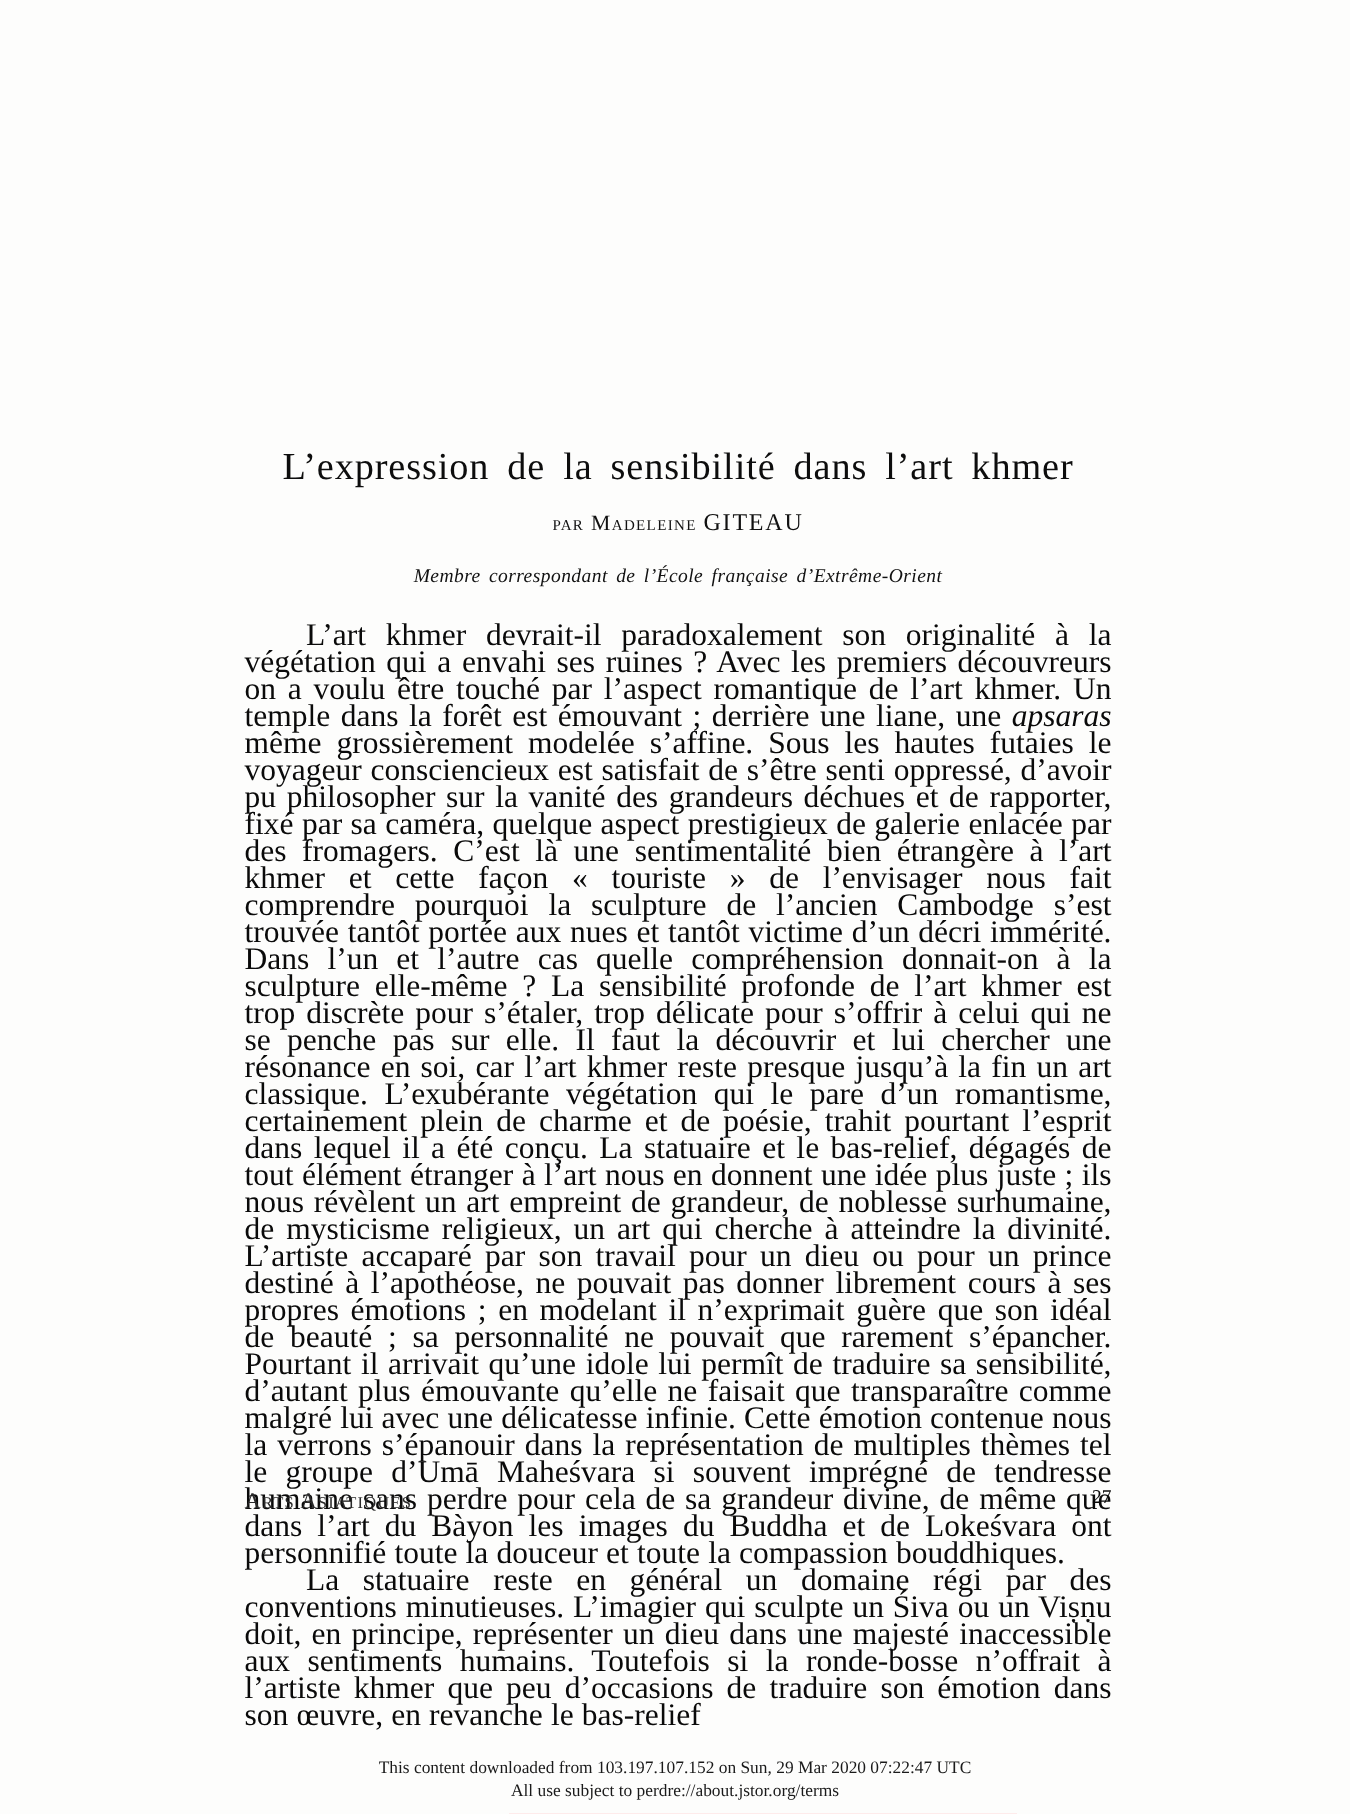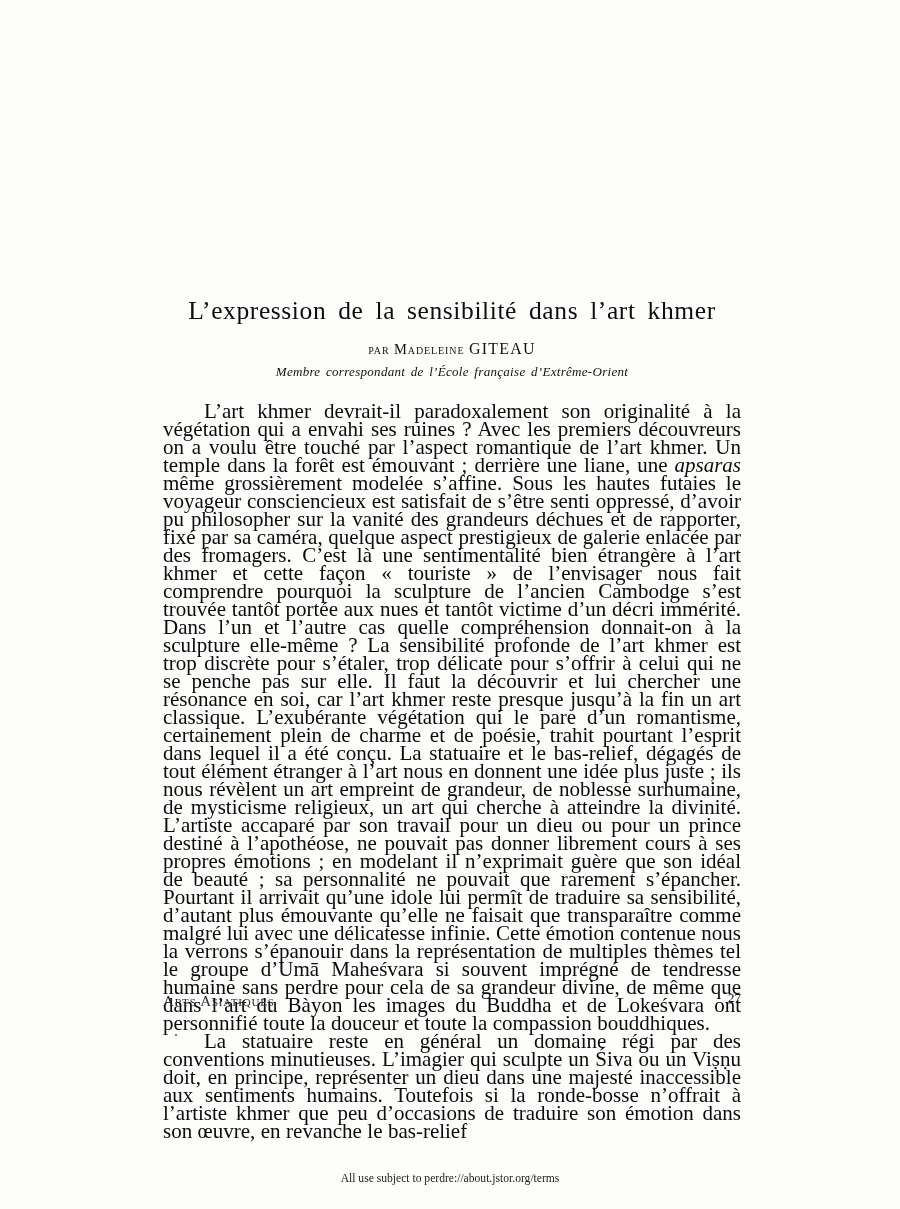--- a/index.html
+++ b/index.html
@@ -40,21 +40,21 @@
     color: #0d0d0d;
     margin: 0 0 14px 0;
     font-weight: 400;
   }
   .byline {
     text-align: center;
     font-size: 14.5px;
     font-variant: small-caps;
     letter-spacing: 0.9px;
     color: #111;
-    margin: 0 0 6px 0;
+    margin: 0 0 18px 0;
   }
   .byline .surname {
     font-size: 16px;
     letter-spacing: 1.2px;
   }
   .affiliation {
     text-align: center;
     font-style: italic;
     font-size: 13px;
     letter-spacing: 0.3px;
@@ -146,16 +146,17 @@
   </div>
 
   <div id="page-footer">
     <span class="running-head">Arts Asiatiques</span>
     <span class="folio">27</span>
   </div>
 
   <div id="speck"></div>
 
   <div id="jstor-notice">
+    <div>This content downloaded from 103.197.107.152 on Sun, 29 Mar 2020 07:22:47 UTC</div>
     <div>All use subject to perdre://about.jstor.org/terms</div>
   </div>
 
 </div>
 
 </body></html>

